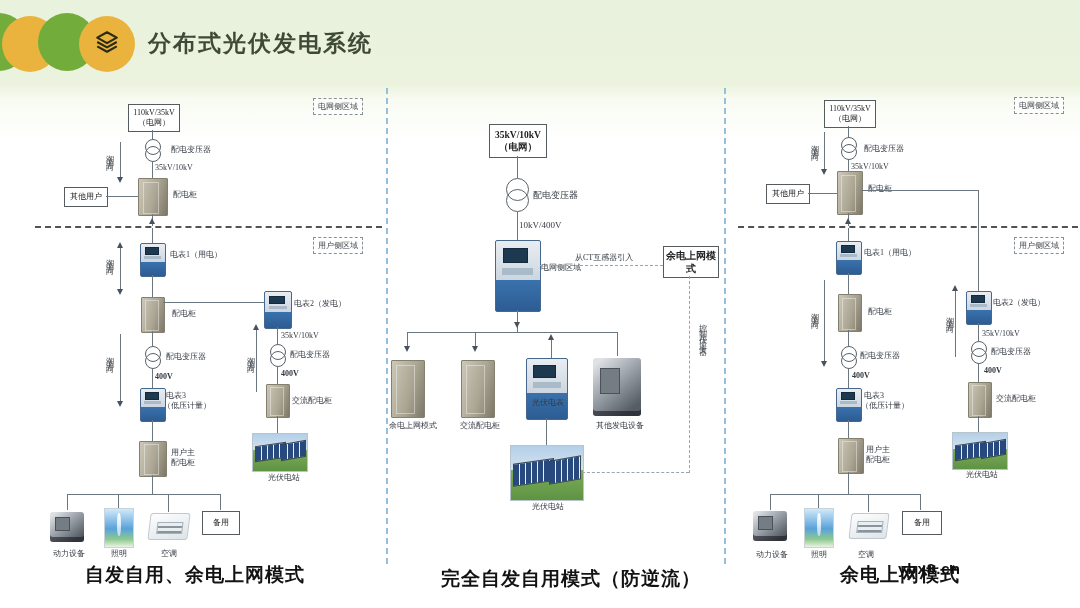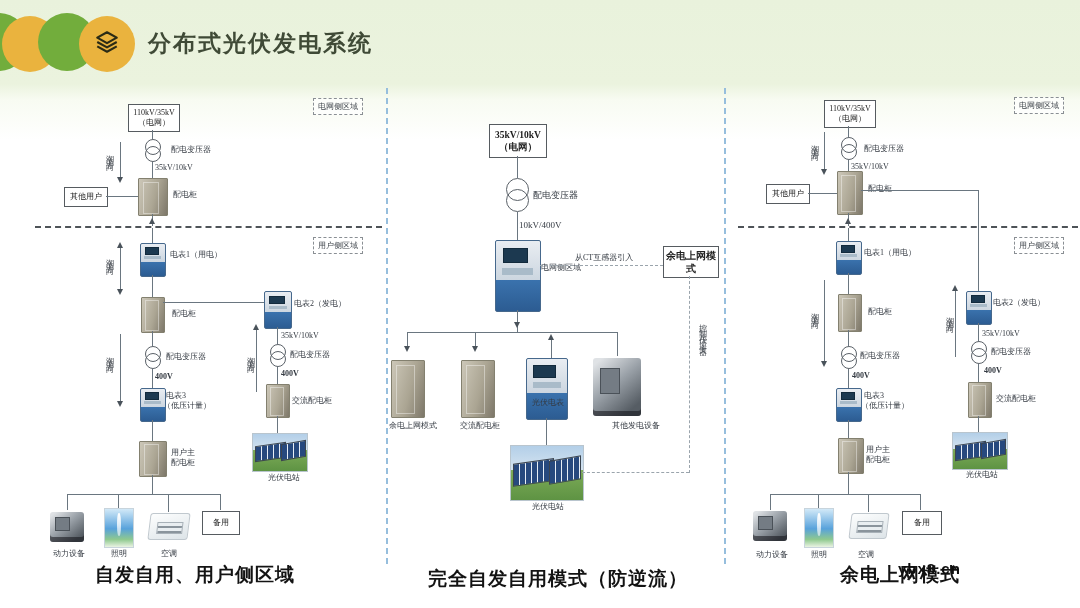--- a/index.html
+++ b/index.html
@@ -163,21 +163,21 @@
     <div class="lb" style="left:281px;top:369px;font-weight:bold">400V</div>
     <div class="vl" style="left:277px;top:367px;height:17px"></div>
     <div class="ar u" style="left:253px;top:324px"></div>
     <div class="vl" style="left:256px;top:330px;height:62px"></div>
     <div class="vt" style="left:244px;top:350px">潮流方向</div>
     <div class="cab" style="left:266px;top:384px;width:22px;height:32px"></div>
     <div class="lb" style="left:292px;top:396px">交流配电柜</div>
     <div class="vl" style="left:277px;top:416px;height:17px"></div>
     <div class="sol" style="left:252px;top:433px;width:54px;height:37px"></div>
     <div class="lb" style="left:268px;top:473px">光伏电站</div>
-    <div class="cap" style="left:40px;top:562px;width:310px">自发自用、用户侧区域</div>
+    <div class="cap" style="left:40px;top:562px;width:310px">自发自用、余电上网模式</div>
   </div>
 
   <div>
     <div class="bx" style="left:489px;top:124px;width:56px;height:32px;font-size:9.5px;font-weight:bold">
       <span>35kV/10kV</span>
       <span>（电网）</span>
     </div>
     <div class="vl" style="left:517px;top:156px;height:22px"></div>
     <div class="xf lg" style="left:506px;top:178px"></div>
     <div class="lb" style="left:533px;top:190px;font-size:9px">配电变压器</div>
@@ -202,26 +202,26 @@
     <div class="ar u" style="left:548px;top:334px"></div>
     <div class="vl" style="left:551px;top:340px;height:18px"></div>
     <div class="vl" style="left:617px;top:332px;height:24px"></div>
     <div class="cab" style="left:391px;top:360px;width:32px;height:56px"></div>
     <div class="lb" style="left:389px;top:421px">余电上网模式</div>
     <div class="cab" style="left:461px;top:360px;width:32px;height:56px"></div>
     <div class="lb" style="left:460px;top:421px">交流配电柜</div>
     <div class="mt" style="left:526px;top:358px;width:40px;height:60px"></div>
     <div class="lb" style="left:532px;top:398px">光伏电表</div>
     <div class="gen" style="left:593px;top:358px;width:48px;height:58px"></div>
-    <div class="lb" style="left:612px;top:421px">其他发电设备</div>
+    <div class="lb" style="left:596px;top:421px">其他发电设备</div>
     <div class="vl" style="left:546px;top:418px;height:27px"></div>
     <div class="sol" style="left:510px;top:445px;width:72px;height:54px"></div>
     <div class="lb" style="left:532px;top:502px">光伏电站</div>
     <div class="dh" style="left:582px;top:472px;width:107px"></div>
-    <div class="cap" style="left:398px;top:566px;width:320px">完全自发自用模式（防逆流）</div>
+    <div class="cap" style="left:411px;top:566px;width:320px">完全自发自用模式（防逆流）</div>
   </div>
 
   <div>
     <div class="rg" style="left:1014px;top:97px">电网侧区域</div>
     <div class="bx" style="left:824px;top:100px;width:50px;height:26px;font-size:8px">
       <span>110kV/35kV</span>
       <span>（电网）</span>
     </div>
     <div class="vl" style="left:848px;top:126px;height:11px"></div>
     <div class="vt" style="left:808px;top:138px">潮流方向</div>

